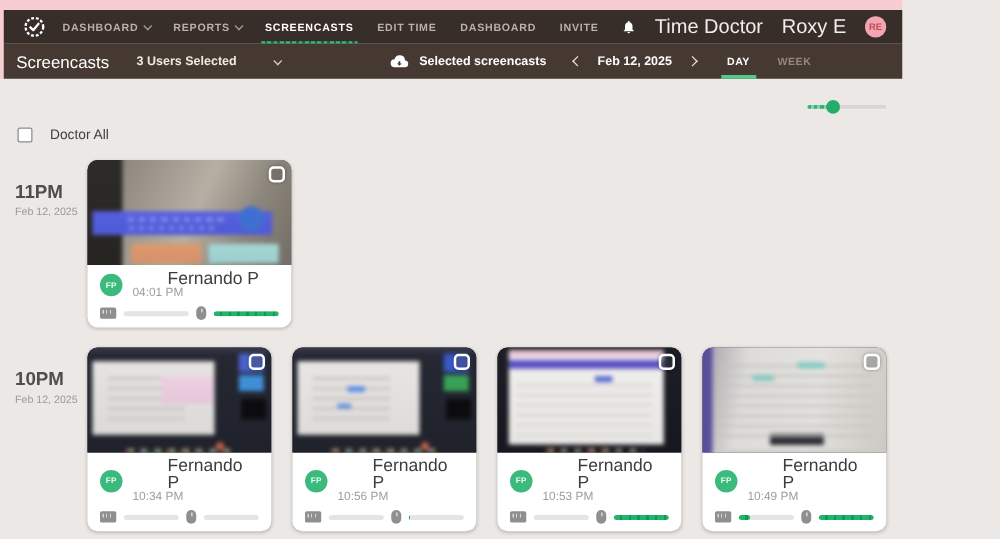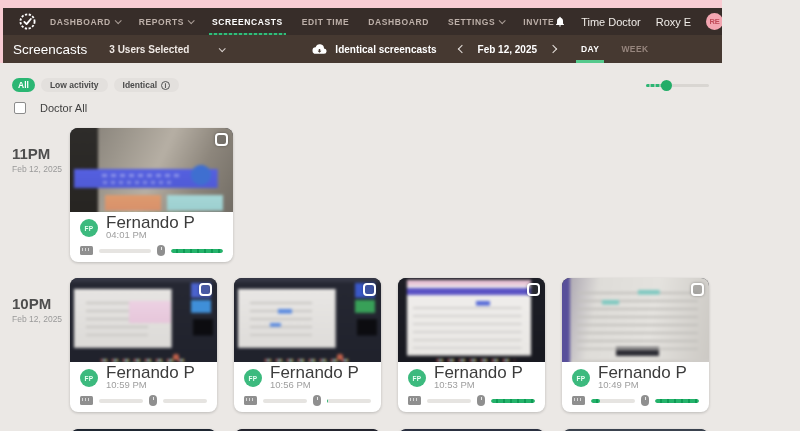--- a/index.html
+++ b/index.html
@@ -18,21 +18,21 @@
   .nav-items { display:flex; align-items:center; gap:19px; height:100%; }
   .nav-item { position:relative; height:100%; display:flex; align-items:center; gap:4px;
               font-size:8.5px; font-weight:700; letter-spacing:.6px; color:#bdb0a9; cursor:pointer; white-space:nowrap; }
   .nav-item.active { color:#ffffff; }
   .nav-item.active::after { content:""; position:absolute; left:-3px; right:-3px; bottom:0; height:2px;
        background:repeating-linear-gradient(90deg,#2fbf7a 0 3px, rgba(47,191,122,.3) 3px 5px); }
   .caret { width:5px; height:5px; border-right:1.4px solid currentColor; border-bottom:1.4px solid currentColor;
            transform:rotate(45deg) translateY(-1px); opacity:.85; flex:0 0 auto; }
   .nav-right { margin-left:auto; display:flex; align-items:center; gap:15px; padding-right:5px; }
   .bell { width:12px; height:13px; cursor:pointer; }
-  .nav-username { font-size:11px; font-weight:500; color:#f1ede9; cursor:pointer; white-space:nowrap; }
+  .nav-username { font-size:16px; font-weight:500; color:#f1ede9; cursor:pointer; white-space:nowrap; }
   .avatar-re { width:17px; height:17px; border-radius:50%; background:#f3a6b1; color:#c04b58;
                font-size:7.5px; font-weight:700; display:flex; align-items:center; justify-content:center; cursor:pointer; }
 
   
   .toolbar { position:absolute; top:35px; left:3px; right:0; height:28px; background:#463931;
              display:flex; align-items:center; color:#fff; }
   .tb-title { font-size:13.5px; font-weight:500; margin-left:10px; white-space:nowrap; }
   .users-select { margin-left:22px; display:flex; align-items:center; gap:30px; font-size:10px; font-weight:600;
                   color:#efe9e5; cursor:pointer; white-space:nowrap; }
   .download-btn { margin-left:88px; display:flex; align-items:center; gap:8px; font-size:10px; font-weight:700;
@@ -80,21 +80,21 @@
   .card { width:147px; background:#fff; border-radius:8px; box-shadow:0 1px 3px rgba(0,0,0,.2); cursor:pointer; }
   .section.first .card { width:163px; }
   .thumb { position:relative; height:84px; border-radius:8px 8px 0 0; overflow:hidden; background:#22242c; }
   .thumb-bg { position:absolute; inset:-4px; filter:blur(1.7px); }
   .thumb-check { position:absolute; top:5px; right:5px; width:13px; height:13px; border:2px solid #fff;
                  border-radius:4px; background:rgba(70,70,70,.3); box-shadow:0 0 3px rgba(0,0,0,.35); cursor:pointer; }
   .card-footer { padding:4px 10px 6px; }
   .row1 { display:flex; align-items:center; gap:8px; }
   .avatar-fp { width:18px; height:18px; border-radius:50%; background:#3cba7e; color:#eafff4; font-size:6.5px;
                font-weight:700; letter-spacing:.3px; display:flex; align-items:center; justify-content:center; flex:0 0 auto; }
-  .u-name { font-size:17px; color:#3c3c3c; line-height:13px; }
+  .u-name { font-size:14px; color:#3c3c3c; line-height:13px;margin-left:28px; }
   .u-time { font-size:9.5px; color:#9e9e9e; line-height:11px; }
   .row2 { display:flex; align-items:center; gap:6px; margin-top:5px; }
   .kb-icon { width:13px; height:9px; border-radius:1.5px; background:#8f8f8f; position:relative; flex:0 0 auto; }
   .kb-icon::after { content:""; position:absolute; left:2px; right:2px; top:2px; height:3px;
        background:repeating-linear-gradient(90deg,#d8d8d8 0 1px, transparent 1px 3px); }
   .mouse-icon { width:8px; height:11px; border-radius:4px; background:#8f8f8f; position:relative; flex:0 0 auto; }
   .mouse-icon::after { content:""; position:absolute; left:50%; top:1.5px; width:1px; height:3px; background:#e8e8e8; }
   .bar { flex:1; height:4px; border-radius:2px; background:#e6e4e1; position:relative; overflow:hidden; }
   .bar-fill { position:absolute; left:0; top:0; bottom:0; border-radius:2px;
        background:repeating-linear-gradient(90deg,#24b36b 0 5px, #0f9a55 5px 7px); }
@@ -210,24 +210,20 @@
   </span>
         <span class="nav-item">
     <span>EDIT TIME</span>
 
   </span>
         <span class="nav-item">
     <span>DASHBOARD</span>
 
   </span>
         <span class="nav-item">
-    <span>SETTINGS</span>
-    <span class="caret"></span>
-  </span>
-        <span class="nav-item">
     <span>INVITE</span>
 
   </span>
       </div>
     <div class="nav-right">
       <svg class="bell" viewBox="0 0 24 24" fill="#fff">
         <path d="M12 22c1.1 0 2-.9 2-2h-4c0 1.1.9 2 2 2zm6-6v-5c0-3.1-1.6-5.6-4.5-6.3V4c0-.8-.7-1.5-1.5-1.5S10.5 3.2 10.5 4v.7C7.6 5.4 6 7.9 6 11v5l-2 2v1h16v-1l-2-2z"></path>
       </svg>
       <span class="nav-username">Time Doctor</span>
       <span class="nav-username">Roxy E</span>
@@ -239,52 +235,38 @@
     <span class="tb-title">Screencasts</span>
     <span class="users-select">
       <span>3 Users Selected</span>
       <span class="caret" style="border-color:#efe9e5"></span>
     </span>
     <span class="download-btn">
       <svg class="cloud" viewBox="0 0 24 18" fill="#fff">
         <path d="M19.4 7.2A7 7 0 0 0 5.7 5.4 5.2 5.2 0 0 0 6 16h13a4.4 4.4 0 0 0 .4-8.8z"></path>
         <path d="M12 14.2l-3.2-3.2h2V8.2h2.4V11h2z" fill="#463931"></path>
       </svg>
-      <span>Identical screencasts</span>
+      <span>Selected screencasts</span>
     </span>
     <span class="date-nav">
       <span class="chev left"></span>
       <span class="tb-date">Feb 12, 2025</span>
       <span class="chev right"></span>
     </span>
     <div class="view-tabs" id="view-tabs">
         <span class="view-tab active">
     <span>DAY</span>
   </span>
         <span class="view-tab">
     <span>WEEK</span>
   </span>
       </div>
   </div>
 
   <div class="content">
-    <div class="filters" id="chips">
-        <span class="chip active">
-    <span>All</span>
-
-  </span>
-        <span class="chip">
-    <span>Low activity</span>
-
-  </span>
-        <span class="chip">
-    <span>Identical</span>
-    <i class="info-i">i</i>
-  </span>
-      </div>
 
     <div class="slider">
       <div class="slider-fill"></div>
       <div class="slider-knob"></div>
     </div>
 
     <div class="select-all">
       <span class="sa-box"></span>
       <span>Doctor All</span>
     </div>
@@ -336,21 +318,21 @@
             <div class="card">
     <div class="thumb thumb-dark-window-pink">
       <div class="thumb-bg"></div>
       <span class="thumb-check"></span>
     </div>
     <div class="card-footer">
       <div class="row1">
         <span class="avatar-fp">FP</span>
         <span>
           <div class="u-name">Fernando P</div>
-          <div class="u-time">10:59 PM</div>
+          <div class="u-time">10:34 PM</div>
         </span>
       </div>
       <div class="row2">
         <span class="kb-icon"></span>
         <span class="bar">
                     <span class="bar-fill" style="width: 0%;"></span>
                   </span>
         <span class="mouse-icon"></span>
         <span class="bar">
                     <span class="bar-fill" style="width: 0%;"></span>

